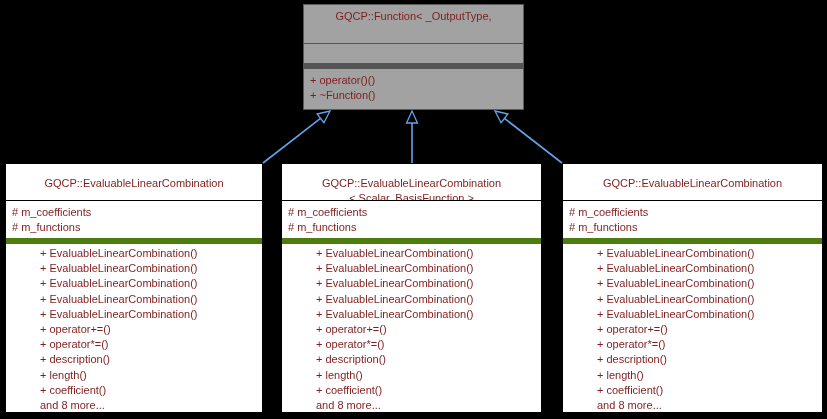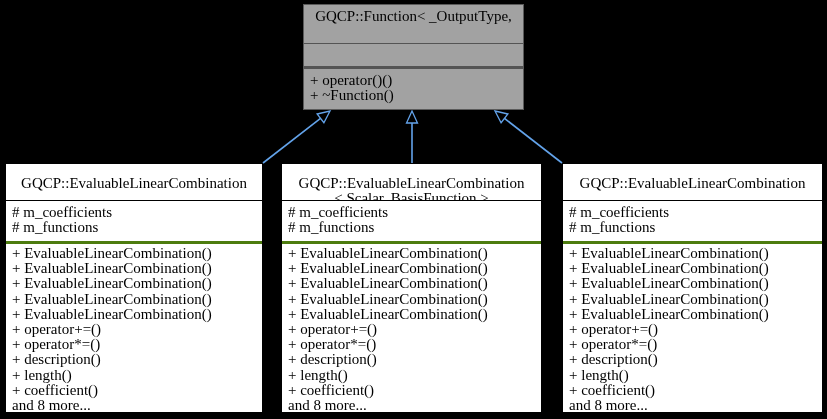--- a/index.html
+++ b/index.html
@@ -14,55 +14,54 @@
   .edges {
     position: absolute;
     left: 0; top: 0;
     width: 827px; height: 419px;
   }
   .uml-node {
     position: absolute;
     box-sizing: border-box;
     background: #ffffff;
     border: 1px solid #000000;
-    color: #000000;
-    font-size: 15px;
+    color: #7f1d1d;
+    font-size: 11px;
     line-height: 15.4px;
-    font-family: Liberation Serif, serif;
   }
   .uml-node .sec {
     box-sizing: border-box;
     overflow: hidden;
     white-space: nowrap;
   }
   .uml-node .title {
     text-align: center;
     border-bottom: 1px solid #000000;
     padding-top: 12px;
   }
   .uml-node .attrs {
-    border-bottom: 3px solid #4d7c0f;
+    border-bottom: 6px solid #4d7c0f;
     padding: 4px 0 0 6px;
   }
   .uml-node .methods {
     padding: 2px 0 0 6px;
     line-height: 15.2px;
   }
   
   .base-node {
     background: #a2a2a2;
     border: 1px solid #5a5a5a;
   }
   .base-node .title   { height: 39px; padding-top: 4px; border-bottom-color: #545454; }
   .base-node .attrs   { height: 25px; border-bottom-color: #545454; }
   .base-node .methods { height: 40px; padding-top: 4px; line-height: 15.4px; }
   
   .derived-node .title   { height: 37px; }
   .derived-node .attrs   { height: 43px; }
-  .derived-node .methods { height: 168px; }
+  .derived-node .methods { height: 168px; margin-left: 28px; }
   .node-left   { left: 5px;   top: 163px; width: 258px; height: 250px; }
   .node-middle { left: 281px; top: 163px; width: 261px; height: 250px; }
   .node-right  { left: 562px; top: 163px; width: 261px; height: 250px; }
   .base-node   { left: 303px; top: 4px;   width: 221px; height: 106px; }
 </style>
 </head>
 <body>
 
 <div class="canvas">
 

